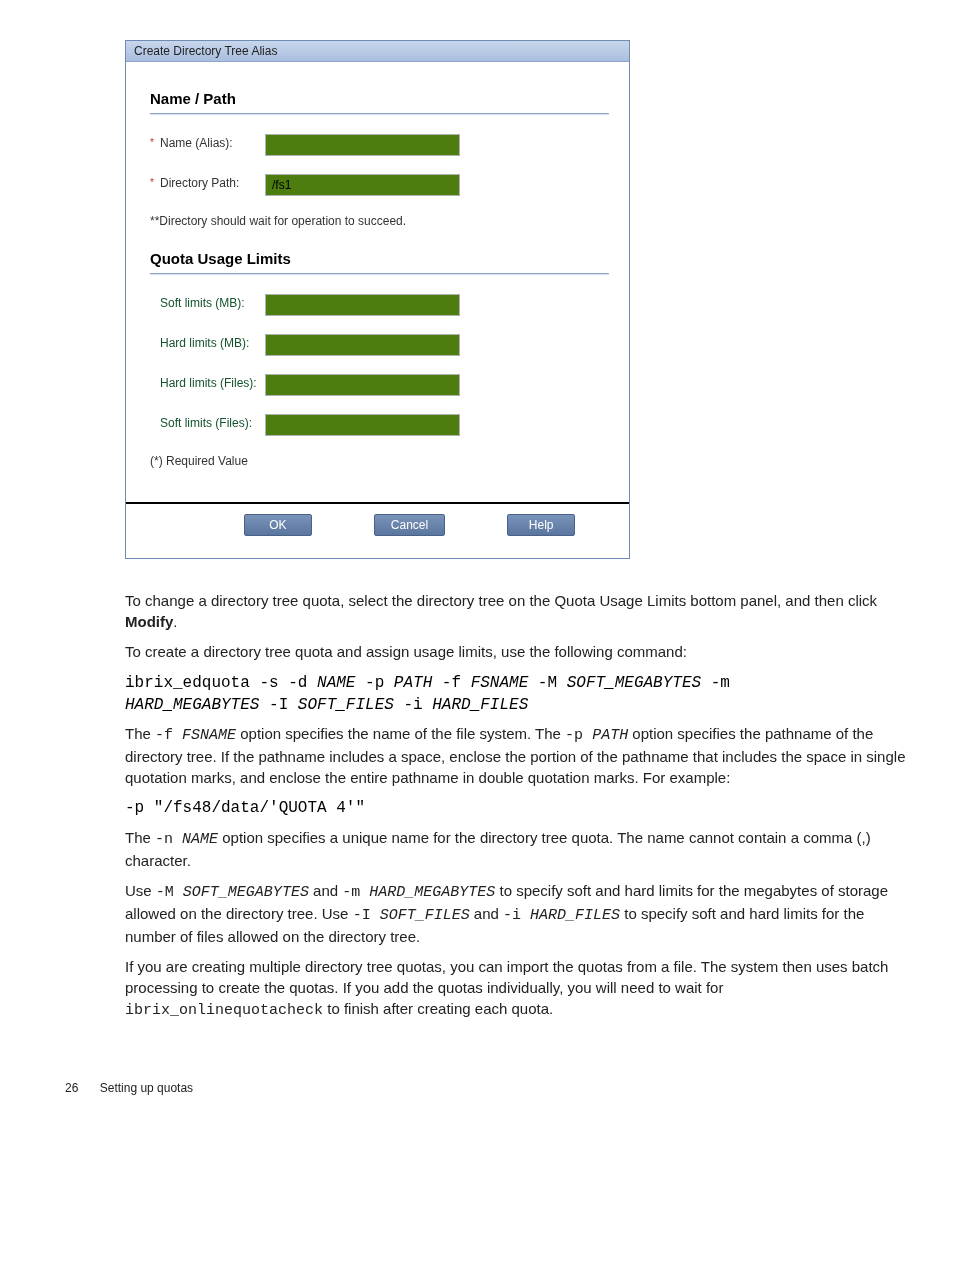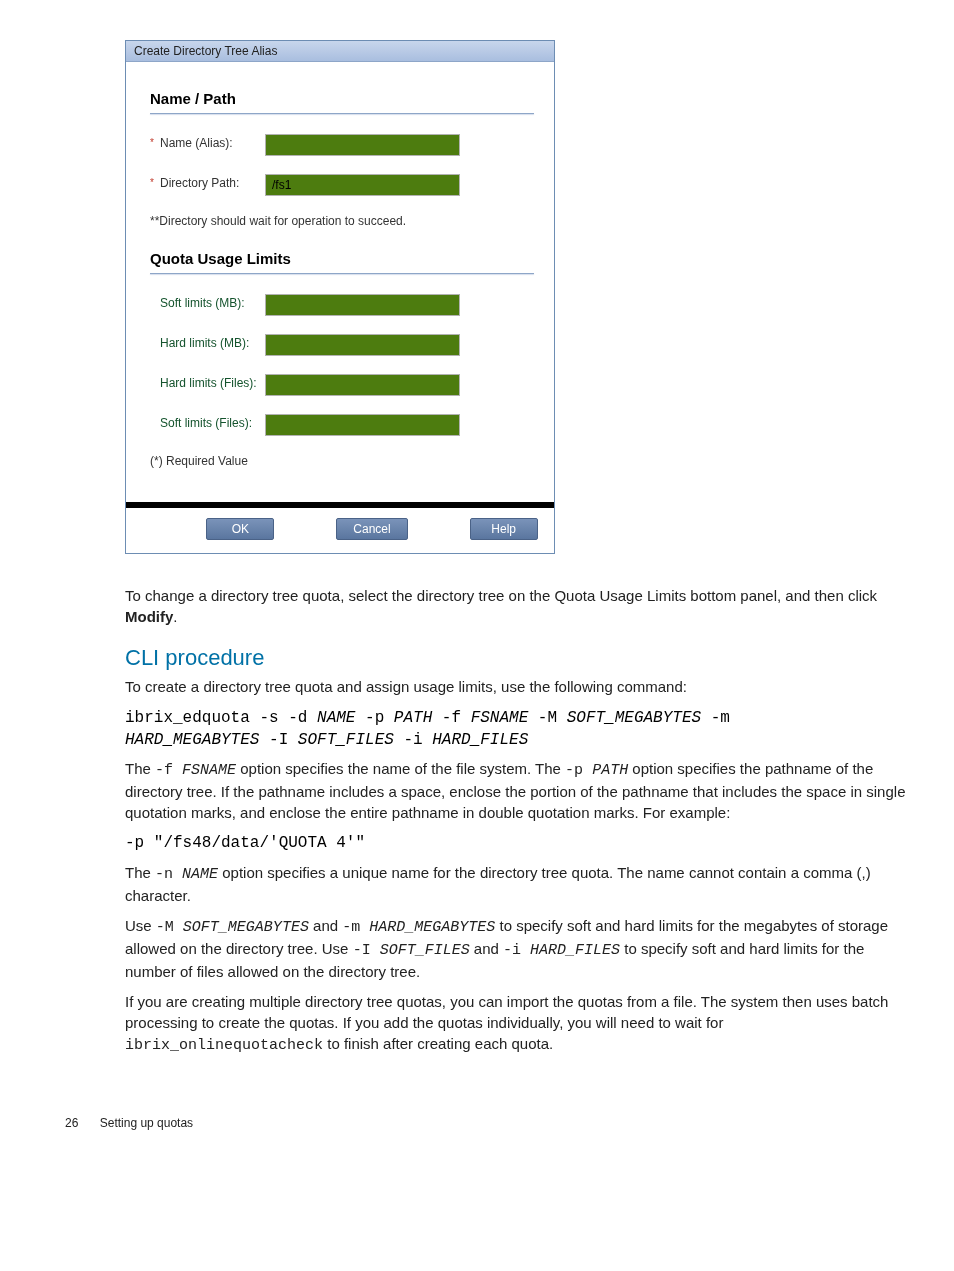--- a/index.html
+++ b/index.html
@@ -10,24 +10,24 @@
     font-size: 15px;
     color: #000;
     background: #fff;
     width: 954px;
   }
   .page {
     padding: 40px 40px 20px 125px;
   }
   .dialog {
     border: 1px solid #6d8db3;
-    width: 430px;
+    width: 505px;
     background: #fff;
     margin-bottom: 32px;
-    padding-bottom: 3px;
+    padding-bottom: 12px;
   }
   .dialog-titlebar {
     background: linear-gradient(to bottom, #c8d6ec, #a9bedf);
     border-bottom: 1px solid #8ea6c8;
     padding: 3px 8px;
     font-size: 12px;
     color: #222;
   }
   .dialog-body {
     padding: 18px 20px 4px 24px;
@@ -78,21 +78,21 @@
     font-size: 12px;
     color: #333;
     margin: 10px 0 22px 0;
   }
   .required-note {
     font-size: 12px;
     color: #333;
     margin: 14px 0 30px 0;
   }
   .dialog-footer {
-    border-top: 6px solid #000000;
+    border-top: 2px solid #000000;
     padding: 10px 16px 10px 12px;
     display: flex;
     gap: 62px;
     justify-content: center;
     align-items: center;
   }
   .footer-spacer { flex: 0 0 6px; }
   .dlg-btn {
     background: linear-gradient(to bottom, #7a93b9, #5a769f);
     color: #fff;
@@ -194,21 +194,20 @@
       <button class="dlg-btn">OK</button>
       <button class="dlg-btn">Cancel</button>
       <button class="dlg-btn">Help</button>
     </div>
   </div>
 
   <p class="body-text">
     <span>To change a directory tree quota, select the directory tree on the Quota Usage Limits bottom panel, and then click </span><b>Modify</b><span>.</span>
   </p>
 
-  <h3 class="h3-cli">CLI procedure</h3>
 
   <p class="body-text">To create a directory tree quota and assign usage limits, use the following command:</p>
 
   <div class="code-block" id="cmd1"><span>ibrix_edquota -s -d </span><span class="var">NAME</span><span> -p </span><span class="var">PATH</span><span> -f </span><span class="var">FSNAME</span><span> -M </span><span class="var">SOFT_MEGABYTES</span><span> -m
 </span><span class="var">HARD_MEGABYTES</span><span> -I </span><span class="var">SOFT_FILES</span><span> -i </span><span class="var">HARD_FILES</span></div>
 
   <p class="body-text" id="para3"><span>The </span><span class="inline-code">-f </span><span class="inline-var">FSNAME</span><span> option specifies the name of the file system. The </span><span class="inline-code">-p </span><span class="inline-var">PATH</span><span> option specifies the pathname of the directory tree. If the pathname includes a space, enclose the portion of the pathname that includes the space in single quotation marks, and enclose the entire pathname in double quotation marks. For example:</span></p>
 
   <div class="code-block">-p "/fs48/data/'QUOTA 4'"</div>
 

